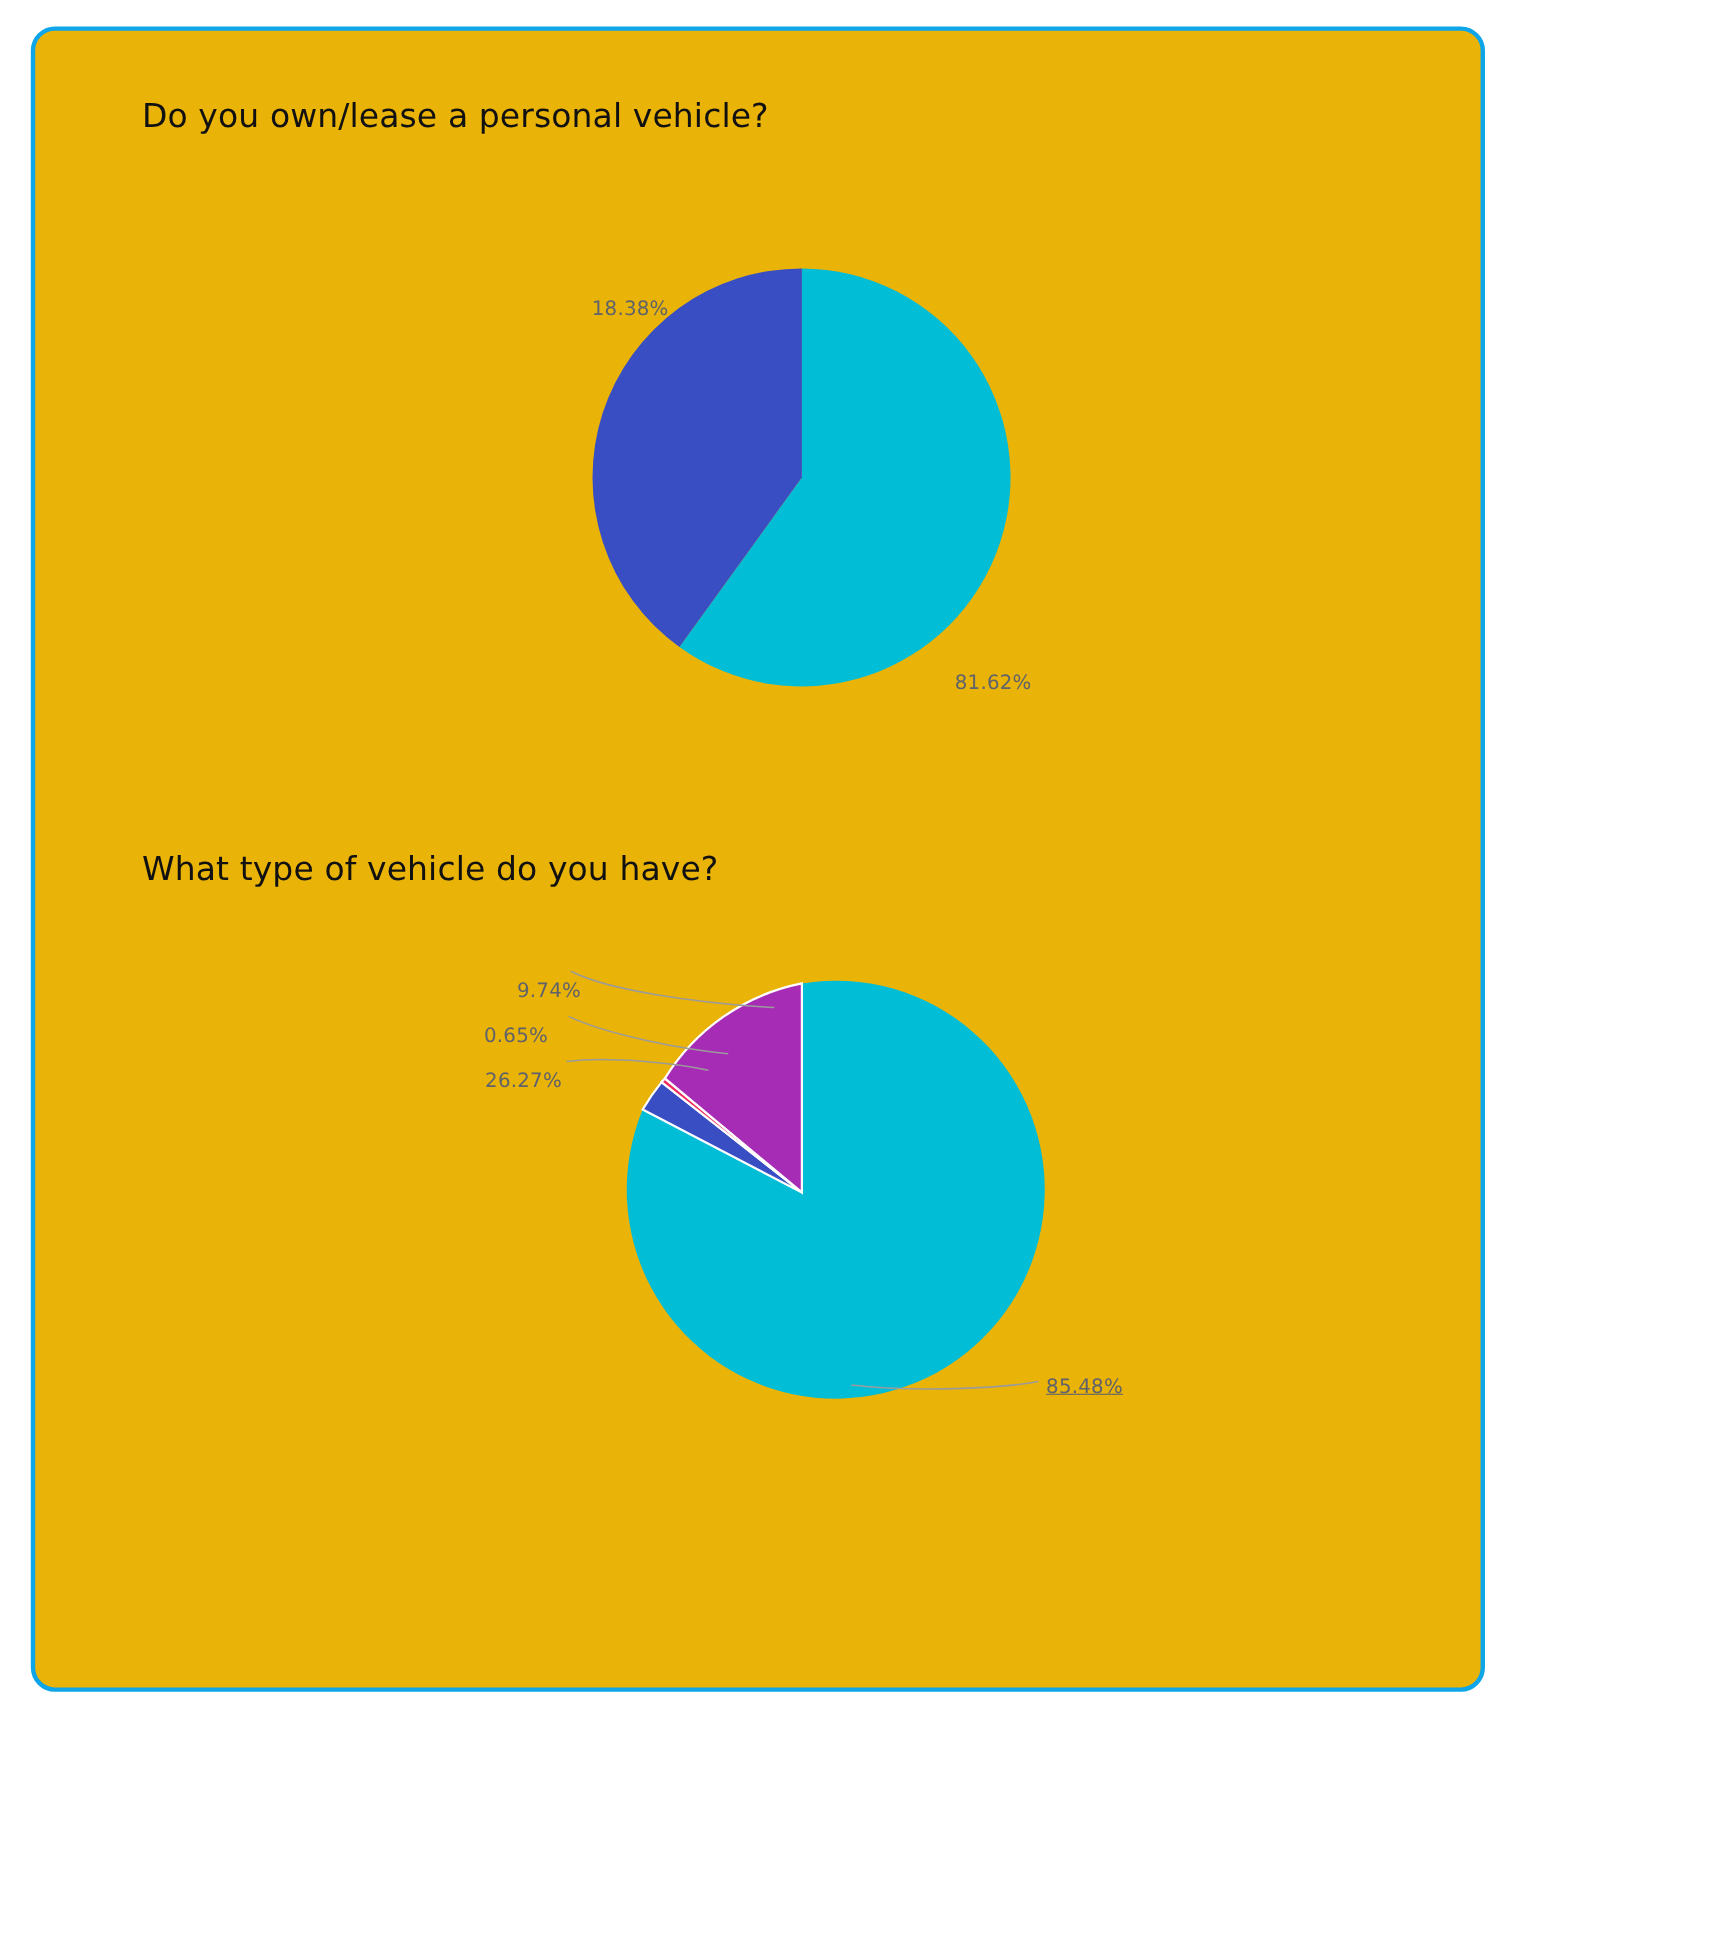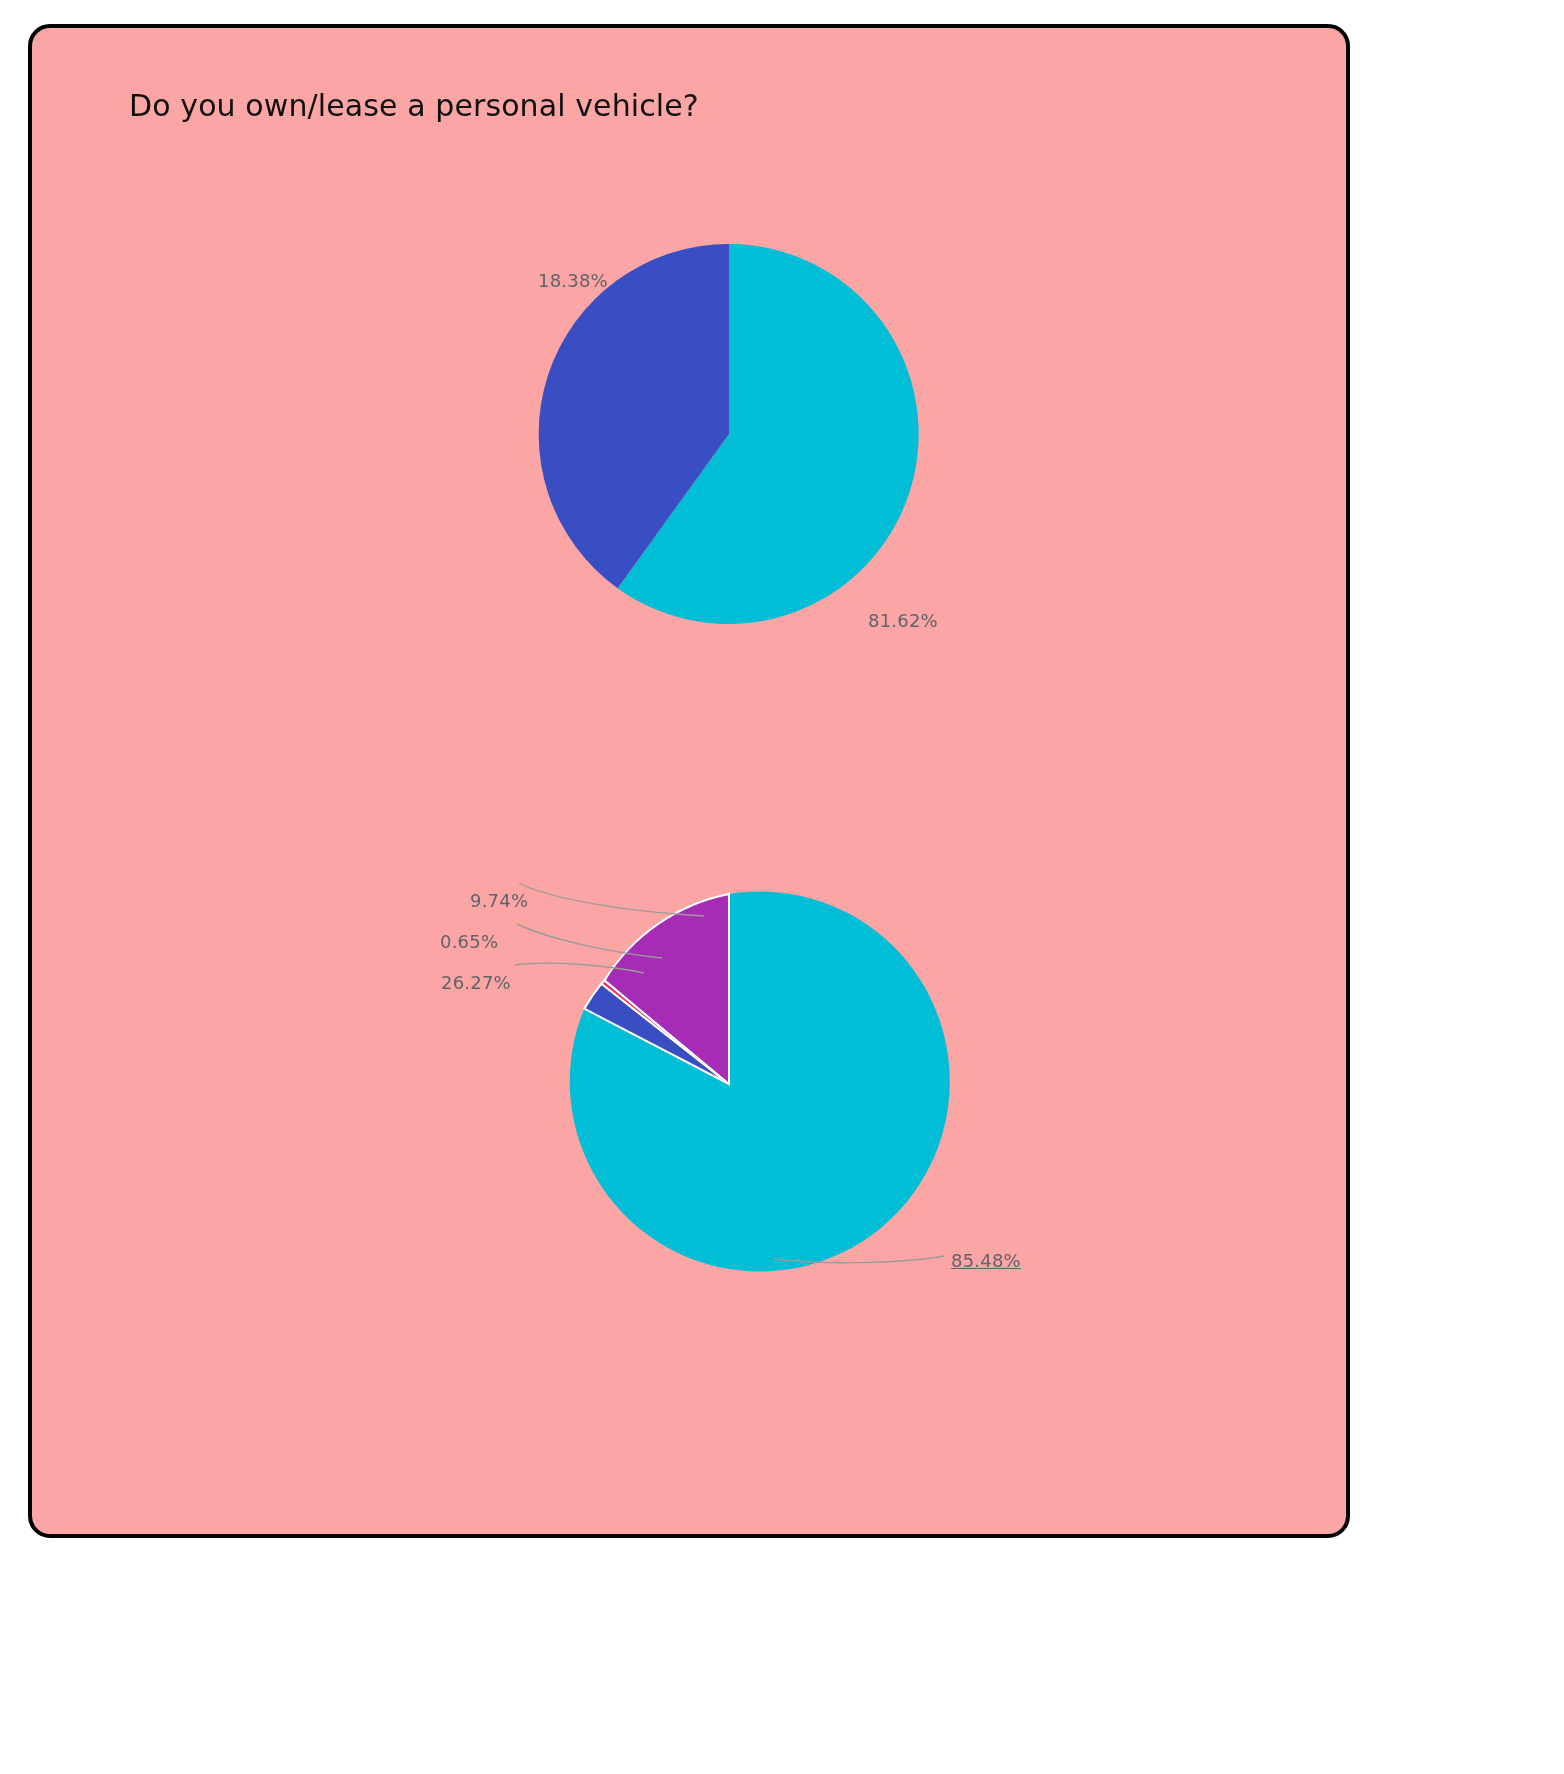--- a/index.html
+++ b/index.html
@@ -16,23 +16,23 @@
     height: 1774px;
     background: #ffffff;
     overflow: hidden;
   }
   .frame {
     position: absolute;
     left: 28px;
     top: 24px;
     width: 1322px;
     height: 1514px;
-    border: 4px solid #000000;
+    border: 4px solid #0ea5e9;
     border-radius: 22px;
-    background: #fca5a5;
+    background: #eab308;
     box-sizing: border-box;
   }
   .chart-block {
     position: absolute;
     left: 0;
     width: 100%;
     height: 100%;
   }
   .chart-title {
     position: absolute;
@@ -110,20 +110,21 @@
 
           <path fill="#3a4ec4" d="M 192 192 L 80.64 346.2 A 190 190 0 0 1 192 2 Z"></path>
         </svg>
       </div>
 
       <div class="pct-label lbl-1-a">18.38%</div>
       <div class="pct-label lbl-1-b">81.62%</div>
     </div>
 
     <div class="chart-block" id="chart-2">
+      <div class="chart-title">What type of vehicle do you have?</div>
 
       <div class="pie-wrap" id="pie-2">
         <svg viewBox="0 0 384 384" xmlns="http://www.w3.org/2000/svg">
 
           <path fill="#02bdd6" d="M 192 192 L 192 2 A 190 190 0 1 1 47.27 116.7 Z"></path>
 
           <path fill="#3a4ec4" stroke="#ffffff" stroke-width="2" d="M 192 192 L 47.27 116.7 A 190 190 0 0 1 64.43 91.72 Z"></path>
 
           <path fill="#f4295e" stroke="#ffffff" stroke-width="2" d="M 192 192 L 64.43 91.72 A 190 190 0 0 1 67.47 88.36 Z"></path>
 

